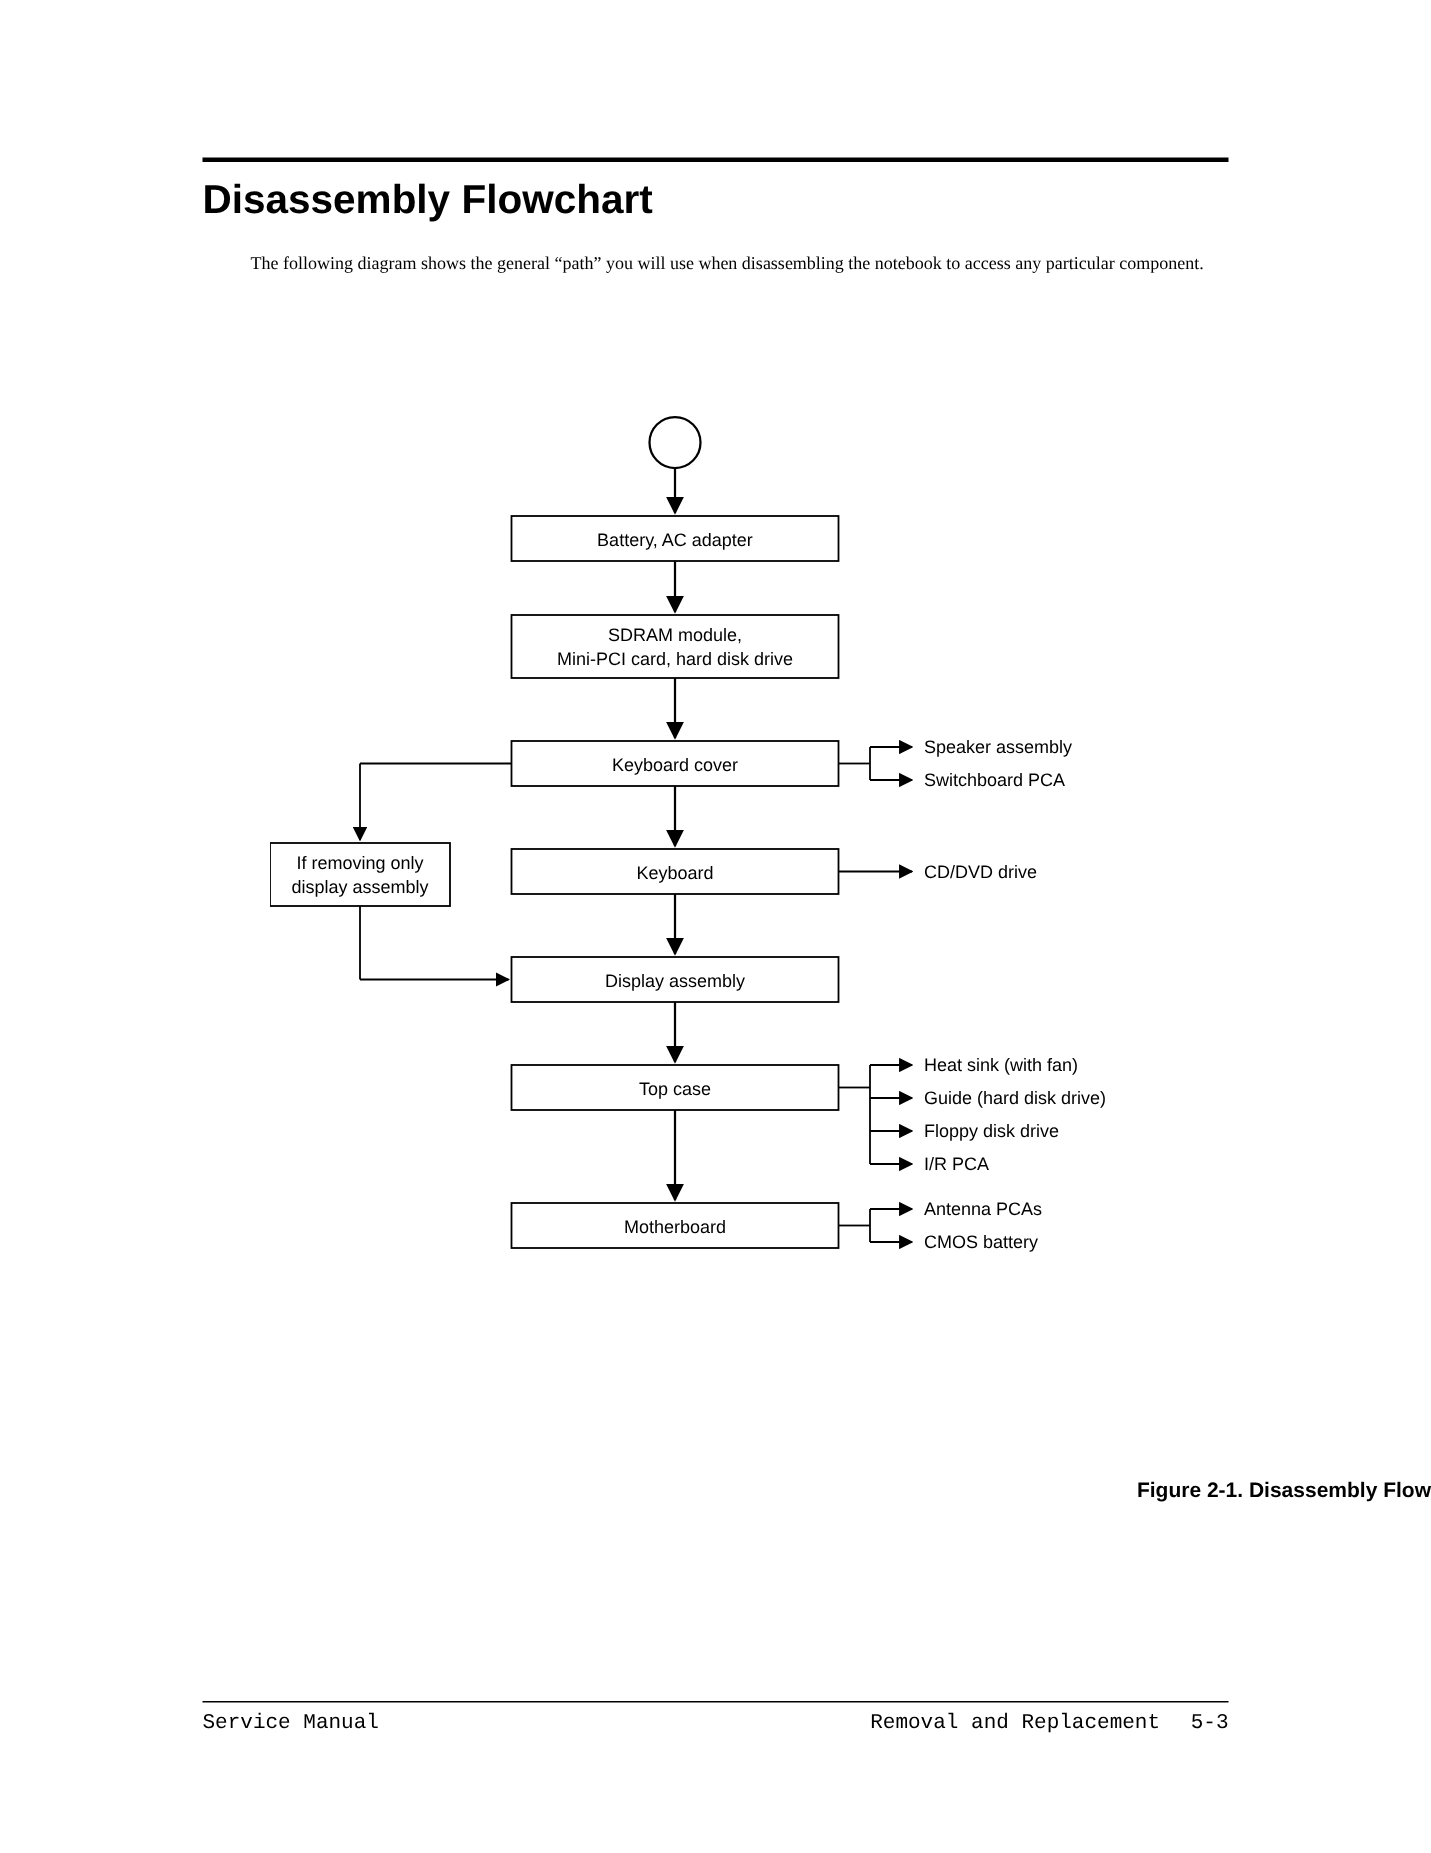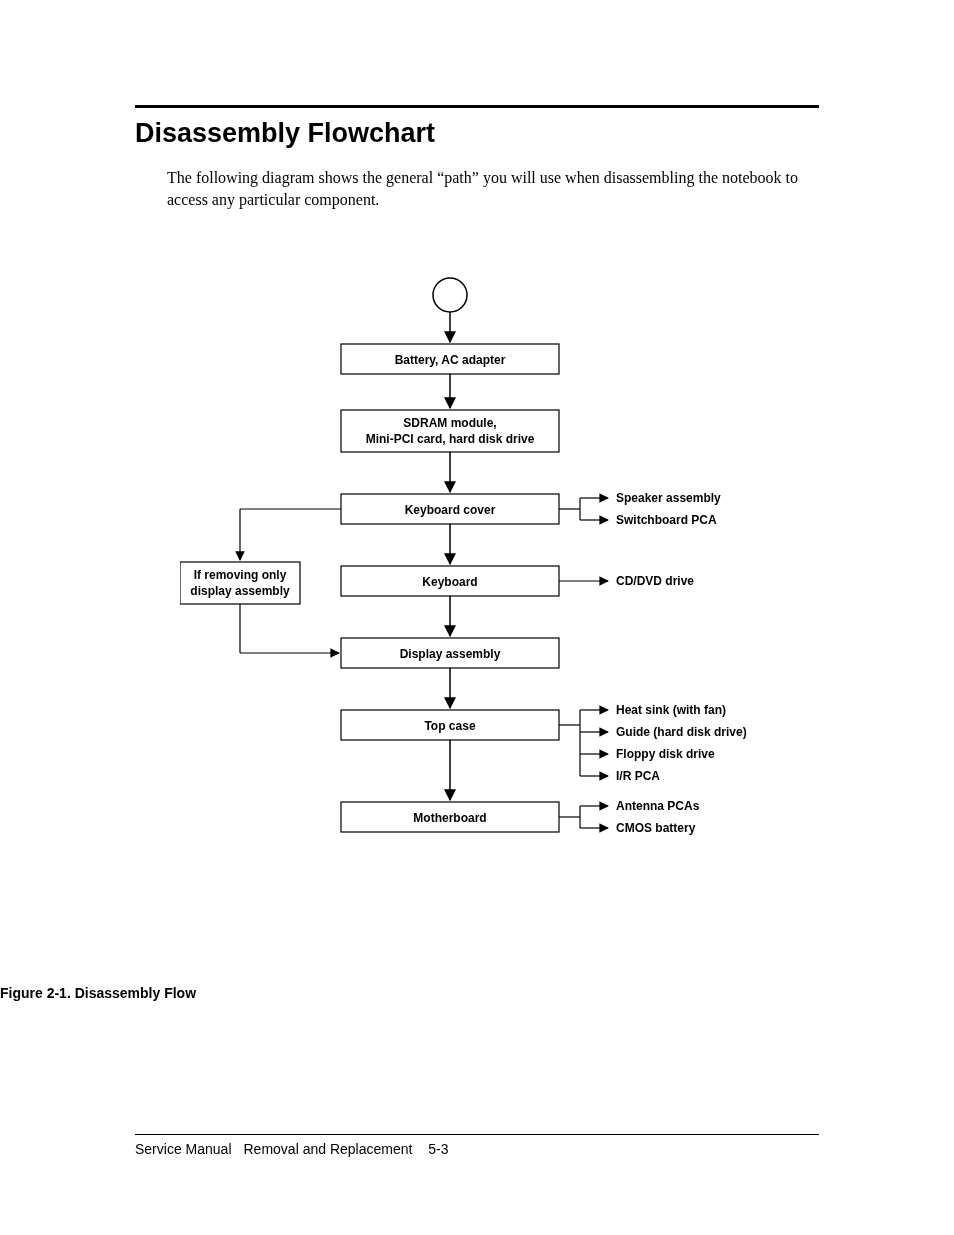--- a/index.html
+++ b/index.html
@@ -20,59 +20,59 @@
     border-top: 3px solid #000;
     margin-bottom: 10px;
   }
   h1.title {
     font-size: 27px;
     font-weight: bold;
     margin: 0 0 18px 0;
   }
   p.intro {
     font-family: "Times New Roman", Times, serif;
-    font-size: 16px;
+    font-size: 12px;
     line-height: 1.35;
     margin: 0 0 0 32px;
     max-width: 640px;
   }
   .diagram {
     position: absolute;
     left: 180px;
     top: 270px;
     width: 640px;
     height: 630px;
-    font-weight: bold;
   }
   .diagram svg {
     display: block;
   }
   .fig-caption {
     position: absolute;
     left: 0;
     right: 0;
     top: 985px;
-    text-align: left;
+    text-align: right;
     font-size: 14px;
     font-weight: bold;
   }
   .footer {
     position: absolute;
     left: 135px;
     right: 135px;
     bottom: 60px;
   }
   .footer-rule {
     border-top: 1.5px solid #000;
     margin-bottom: 6px;
   }
   .footer-line {
-    font-family: Liberation Sans, sans-serif;
+    font-family: Liberation Mono, monospace;
     font-size: 14px;
     display: flex;
+    justify-content: space-between;
   }
   .footer-right span { margin-left: 12px; }
   
 </style>
 </head>
 <body>
 
 <div class="page">
   <div class="top-rule"></div>
 

